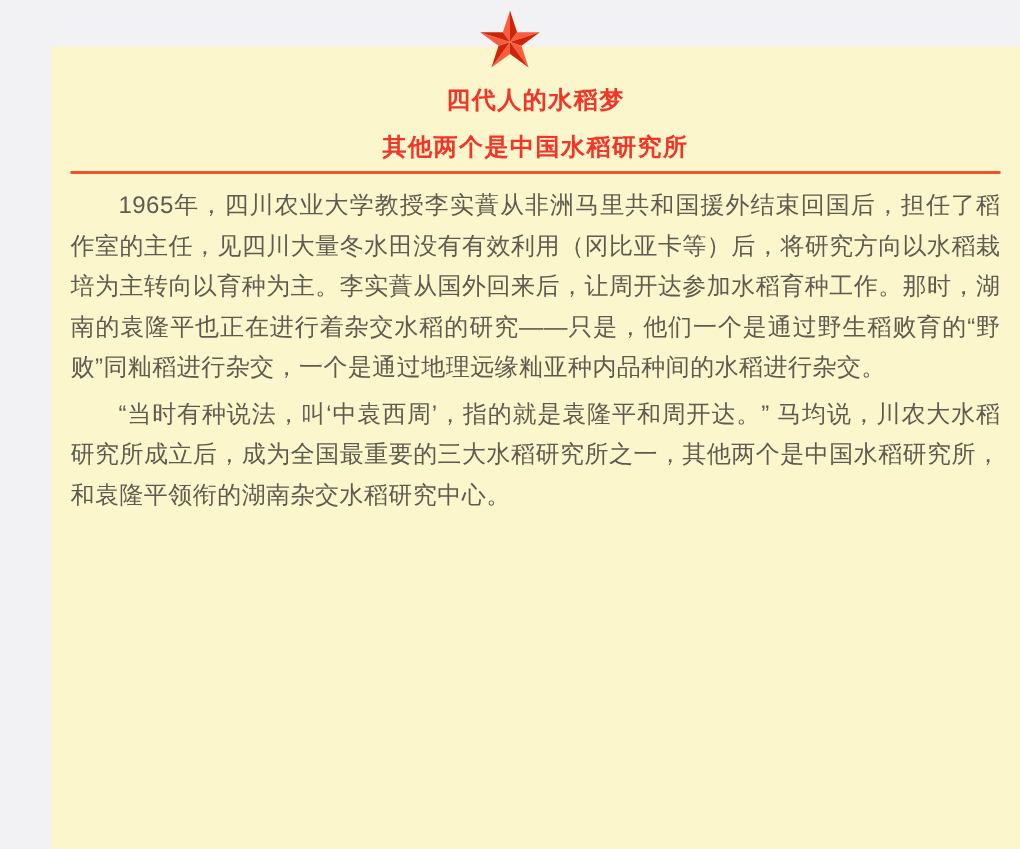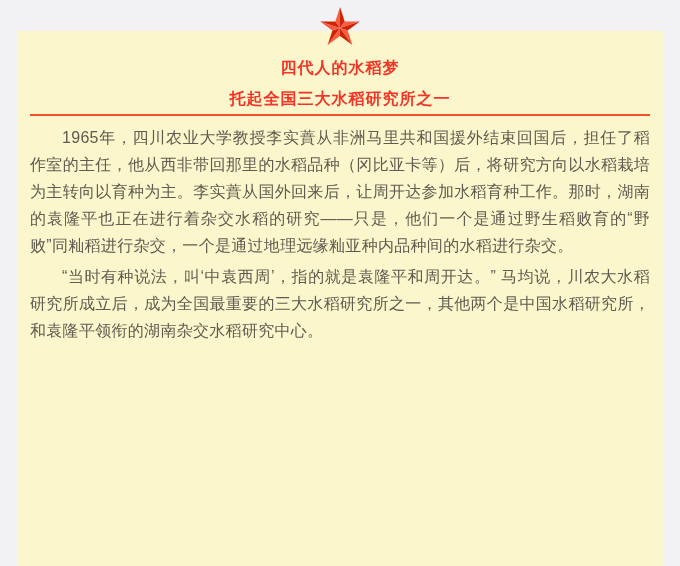--- a/index.html
+++ b/index.html
@@ -5,21 +5,21 @@
   html, body { margin: 0; padding: 0; }
   body {
     width: 680px; height: 566px;
     position: relative;
     overflow: hidden;
     background: var(--bg, #f2f2f5);
     font-family: "Liberation Sans", sans-serif;
   }
   .panel {
     position: absolute;
-    left: 17px; top: 31px;
+    left: 34px; top: 31px;
     width: 646px; height: 535px;
     box-sizing: border-box;
     background: var(--panel, #fbf6cb);
     padding: 16px 13px 0 13px;
   }
   .star {
     position: absolute;
     left: 318px; top: 6px;
     width: 44px; height: 44px;
     z-index: 2;
@@ -65,21 +65,21 @@
     <polygon class="facet-light" points="21,21 28.3,23.4 32.8,37.2" fill="#f75d40"></polygon>
     <polygon class="facet-dark" points="21,21 32.8,37.2 21,28.6" fill="#d02407"></polygon>
     <polygon class="facet-light" points="21,21 21,28.6 9.2,37.2" fill="#f75d40"></polygon>
     <polygon class="facet-dark" points="21,21 9.2,37.2 13.7,23.4" fill="#d02407"></polygon>
     <polygon class="facet-light" points="21,21 13.7,23.4 2,14.8" fill="#f75d40"></polygon>
     <polygon class="facet-dark" points="21,21 2,14.8 16.5,14.8" fill="#d02407"></polygon>
   </svg>
 
   <div class="panel">
     <h1 class="title">四代人的水稻梦</h1>
-    <h2 class="subtitle">托起全国三大水稻研究所之一</h2>
+    <h2 class="subtitle">其他两个是中国水稻研究所</h2>
     <div class="divider"></div>
     <div class="body-text">
-      <p>1965年，四川农业大学教授李实蕡从非洲马里共和国援外结束回国后，担任了稻作室的主任，他从西非带回那里的水稻品种（冈比亚卡等）后，将研究方向以水稻栽培为主转向以育种为主。李实蕡从国外回来后，让周开达参加水稻育种工作。那时，湖南的袁隆平也正在进行着杂交水稻的研究——只是，他们一个是通过野生稻败育的“野败”同籼稻进行杂交，一个是通过地理远缘籼亚种内品种间的水稻进行杂交。</p>
+      <p>1965年，四川农业大学教授李实蕡从非洲马里共和国援外结束回国后，担任了稻作室的主任，见四川大量冬水田没有有效利用（冈比亚卡等）后，将研究方向以水稻栽培为主转向以育种为主。李实蕡从国外回来后，让周开达参加水稻育种工作。那时，湖南的袁隆平也正在进行着杂交水稻的研究——只是，他们一个是通过野生稻败育的“野败”同籼稻进行杂交，一个是通过地理远缘籼亚种内品种间的水稻进行杂交。</p>
       <p>“当时有种说法，叫‘中袁西周’，指的就是袁隆平和周开达。” 马均说，川农大水稻研究所成立后，成为全国最重要的三大水稻研究所之一，其他两个是中国水稻研究所，和袁隆平领衔的湖南杂交水稻研究中心。</p>
     </div>
   </div>
 
 </div>
 
 </body></html>

